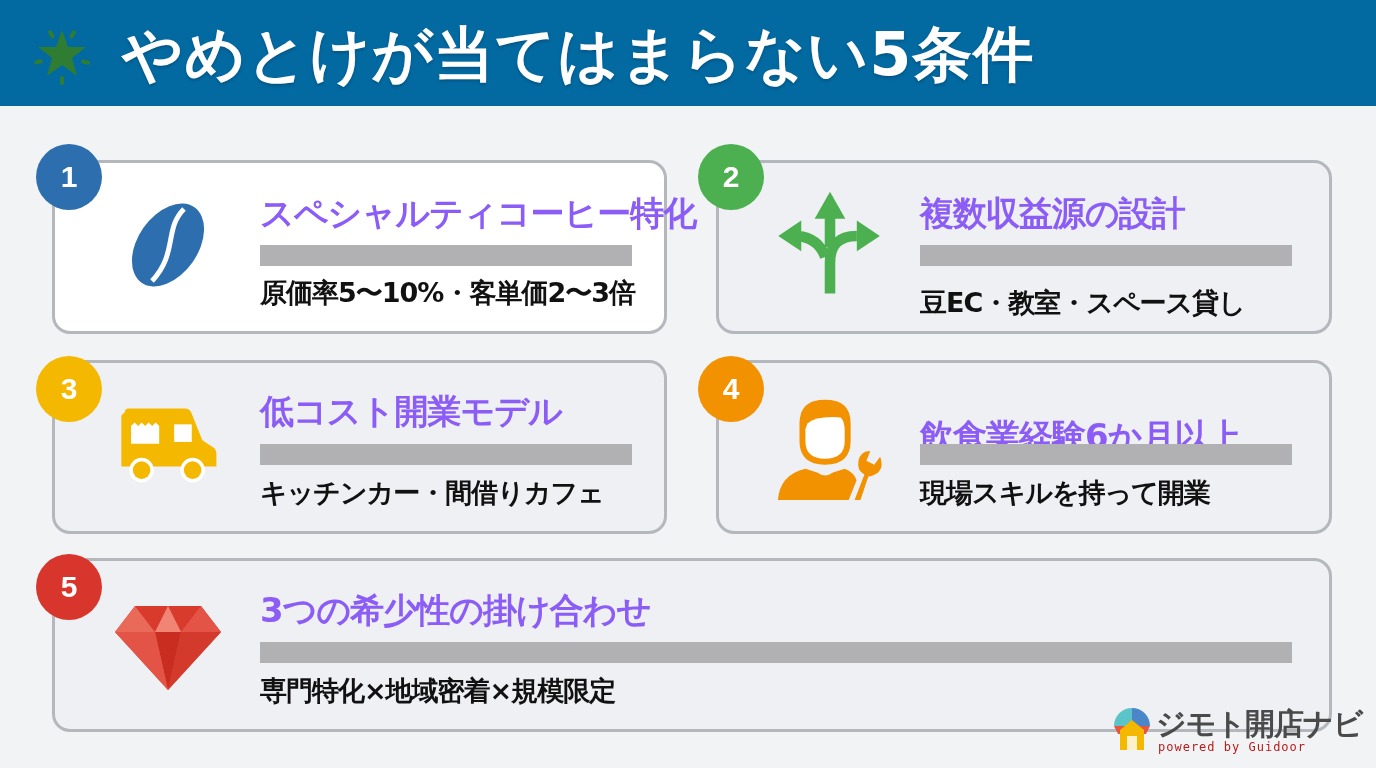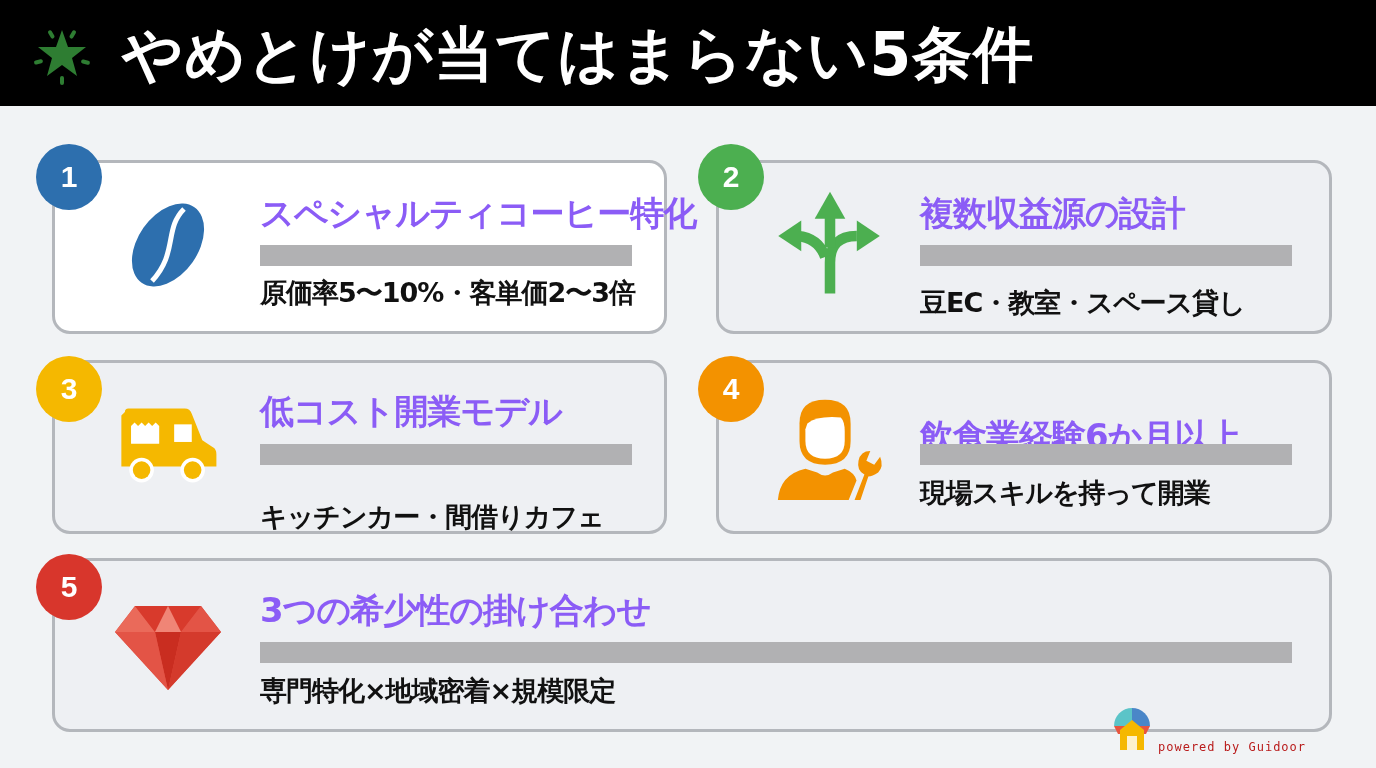--- a/index.html
+++ b/index.html
@@ -4,21 +4,21 @@
 <style>
   * { box-sizing: border-box; margin: 0; padding: 0; }
   html, body { width: 1376px; height: 768px; overflow: hidden; }
   body {
     position: relative;
     background: #f1f3f5;
     font-family: "DejaVu Sans", "Liberation Sans", sans-serif;
   }
   .header {
     position: absolute; left: 0; top: 0; width: 1376px; height: 106px;
-    background: #000000;
+    background: #0369a1;
     display: flex; align-items: center;
   }
   .header .star { position: absolute; left: 30px; top: 22px; width: 64px; height: 64px; }
   .header .title {
     position: absolute; left: 122px; top: 12px;
     color: #ffffff; font-weight: bold; font-size: 60px; letter-spacing: 1px;
     line-height: 84px; white-space: nowrap;
     text-shadow: 0 2px 3px rgba(0,0,0,0.18);
   }
   .card {
@@ -99,21 +99,21 @@
   <path d="M8 8 Q8 4 12 4 L76 4 Q82 4 84 10 L96 40 L108 48 Q112 50 112 56 L112 70 L4 70 L4 12 Z" fill="#f5b800" transform="translate(3,0)"></path>
   <path d="M18 24 L22 20 L26 24 L30 20 L34 24 L38 20 L42 24 L46 20 L50 24 L50 44 L18 44 Z" fill="#fff"></path>
   <rect x="67" y="22" width="20" height="20" fill="#fff"></rect>
   <circle cx="30" cy="74" r="14" fill="#fff"></circle>
   <circle cx="30" cy="74" r="10" fill="#f5b800"></circle>
   <circle cx="88" cy="74" r="14" fill="#fff"></circle>
   <circle cx="88" cy="74" r="10" fill="#f5b800"></circle>
 </svg>
 <div class="ctitle" style="left:260px; top:391px;text-align:right;">低コスト開業モデル</div>
 <div class="bar" style="left:260px; top:444px; width:372px;"></div>
-<div class="csub" style="left:260px; top:500px;">キッチンカー・間借りカフェ</div>
+<div class="csub" style="left:260px; top:476px;">キッチンカー・間借りカフェ</div>
 
 <div class="card" style="left:716px; top:360px; width:616px; height:174px;"></div>
 <div class="badge" style="left:698px; top:356px; background:#f39200;">4</div>
 <svg class="icon" viewBox="0 0 120 110" style="left:770px; top:392px; width:118px; height:112px;">
   <g fill="#f39200">
     <path d="M30 30 Q30 6 56 6 Q82 6 82 30 L82 48 Q82 72 56 72 Q30 72 30 48 Z"></path>
     <path d="M8 108 Q10 82 36 76 L48 80 Q56 86 64 80 L76 76 Q86 80 88 88 L80 108 Z"></path>
     <path d="M86 108 L96 82 Q88 78 90 68 Q92 58 102 58 L98 68 L106 72 L112 64 Q116 74 110 80 Q104 84 100 84 L92 108 Z"></path>
   </g>
   <path d="M38 30 Q48 22 72 24 Q76 28 76 38 L76 48 Q76 66 56 66 Q36 66 36 48 L36 36 Z" fill="#fff"></path>
@@ -140,14 +140,15 @@
 <div class="csub" style="left:260px; top:674px;">専門特化×地域密着×規模限定</div>
 
 <div class="logo">
   <svg viewBox="0 0 40 46" style="position:absolute; left:0; top:2px; width:40px; height:46px;">
     <path d="M20 2 A18 18 0 0 1 38 20 L20 20 Z" fill="#4a86c8"></path>
     <path d="M20 2 A18 18 0 0 0 2 20 L20 20 Z" fill="#5bc4c8"></path>
     <path d="M2 20 L38 20 L34 28 L6 28 Z" fill="#e8553f"></path>
     <path d="M8 24 L20 14 L32 24 L32 44 L8 44 Z" fill="#f5b800"></path>
     <rect x="15" y="30" width="10" height="14" fill="#fff" opacity="0.8"></rect>
   </svg>
+  <div class="name">ジモト開店ナビ</div>
   <div class="sub">powered by Guidoor</div>
 </div>
 
 </body></html>

